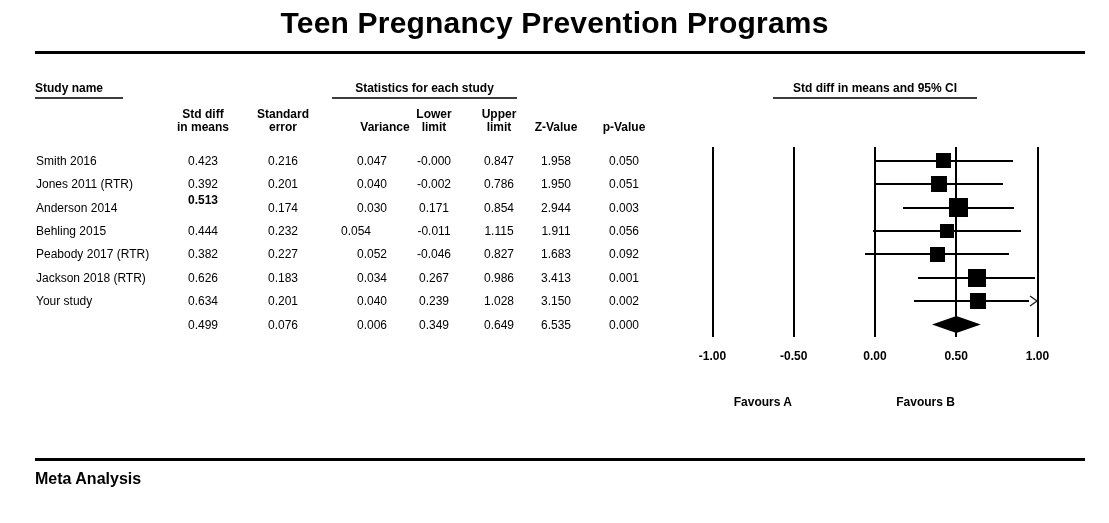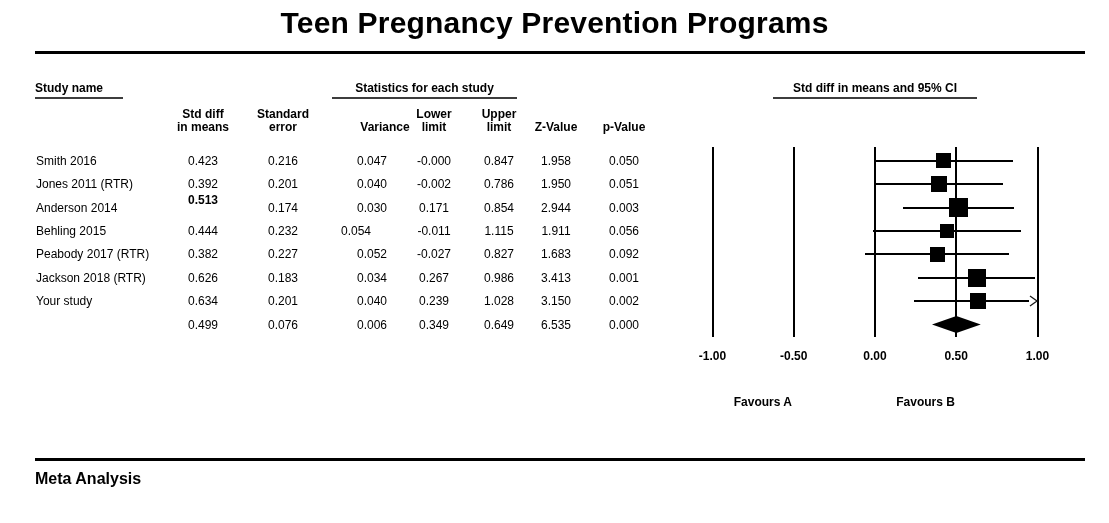--- a/index.html
+++ b/index.html
@@ -96,21 +96,21 @@
     <div class="row-val" style="left: 248px; top: 224.9px; width: 70px;">0.232</div>
     <div class="row-val" style="left: 321px; top: 224.9px; width: 70px;">0.054</div>
     <div class="row-val" style="left: 399px; top: 224.9px; width: 70px;">-0.011</div>
     <div class="row-val" style="left: 464px; top: 224.9px; width: 70px;">1.115</div>
     <div class="row-val" style="left: 521px; top: 224.9px; width: 70px;">1.911</div>
     <div class="row-val" style="left: 589px; top: 224.9px; width: 70px;">0.056</div>
     <div class="row-name" style="left: 36px; top: 248.3px;">Peabody 2017 (RTR)</div>
     <div class="row-val" style="left: 168px; top: 248.3px; width: 70px;">0.382</div>
     <div class="row-val" style="left: 248px; top: 248.3px; width: 70px;">0.227</div>
     <div class="row-val" style="left: 337px; top: 248.3px; width: 70px;">0.052</div>
-    <div class="row-val" style="left: 399px; top: 248.3px; width: 70px;">-0.027</div>
+    <div class="row-val" style="left: 399px; top: 248.3px; width: 70px;">-0.046</div>
     <div class="row-val" style="left: 464px; top: 248.3px; width: 70px;">0.827</div>
     <div class="row-val" style="left: 521px; top: 248.3px; width: 70px;">1.683</div>
     <div class="row-val" style="left: 589px; top: 248.3px; width: 70px;">0.092</div>
     <div class="row-name" style="left: 36px; top: 271.7px;">Jackson 2018 (RTR)</div>
     <div class="row-val" style="left: 168px; top: 271.7px; width: 70px;">0.626</div>
     <div class="row-val" style="left: 248px; top: 271.7px; width: 70px;">0.183</div>
     <div class="row-val" style="left: 337px; top: 271.7px; width: 70px;">0.034</div>
     <div class="row-val" style="left: 399px; top: 271.7px; width: 70px;">0.267</div>
     <div class="row-val" style="left: 464px; top: 271.7px; width: 70px;">0.986</div>
     <div class="row-val" style="left: 521px; top: 271.7px; width: 70px;">3.413</div>

